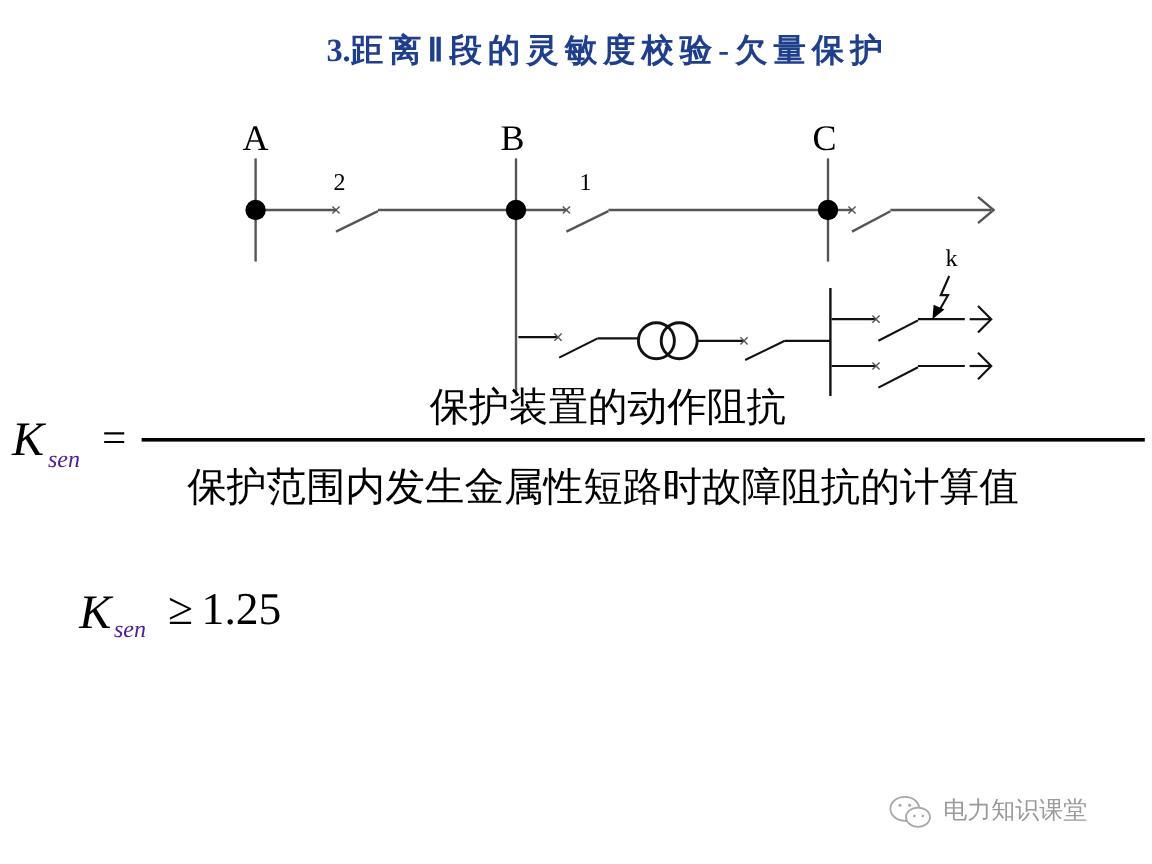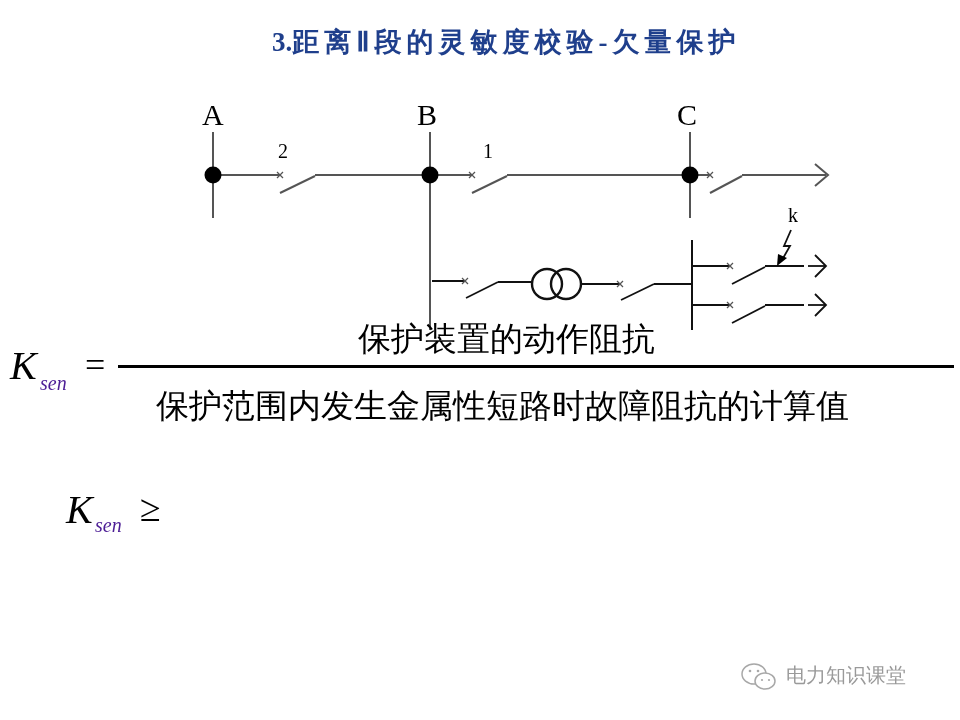--- a/index.html
+++ b/index.html
@@ -121,20 +121,21 @@
   <span class="k-sym" style="left:10px; top:342px;">K</span>
   <span class="k-sub" style="left:40px; top:372px;">sen</span>
   <span class="op" style="left:85px; top:344px;">=</span>
   <span class="numerator" style="left:358px; top:317px;text-align:right;">保护装置的动作阻抗</span>
   <div class="frac-line"></div>
   <span class="denominator" style="left:120px; top:384px;margin-left:36px;">保护范围内发生金属性短路时故障阻抗的计算值</span>
 
   <span class="k-sym" style="left:66px; top:486px;">K</span>
   <span class="k-sub" style="left:95px; top:514px;">sen</span>
   <span class="value" style="left:140px; top:486px;">≥</span>
+  <span class="value" style="left:168px; top:486px;">1.25</span>
 </div>
 
 <div class="watermark">
   <svg width="38" height="30" viewBox="0 0 38 30">
     <ellipse cx="14" cy="12" rx="12" ry="10" fill="none" stroke="#a8a8a8" stroke-width="1.5"></ellipse>
     <ellipse cx="25" cy="19" rx="10" ry="8" fill="#fff" stroke="#a8a8a8" stroke-width="1.5"></ellipse>
     <circle cx="10" cy="9" r="1.3" fill="#a8a8a8"></circle>
     <circle cx="18" cy="9" r="1.3" fill="#a8a8a8"></circle>
     <circle cx="22" cy="18" r="1.1" fill="#a8a8a8"></circle>
     <circle cx="29" cy="18" r="1.1" fill="#a8a8a8"></circle>

